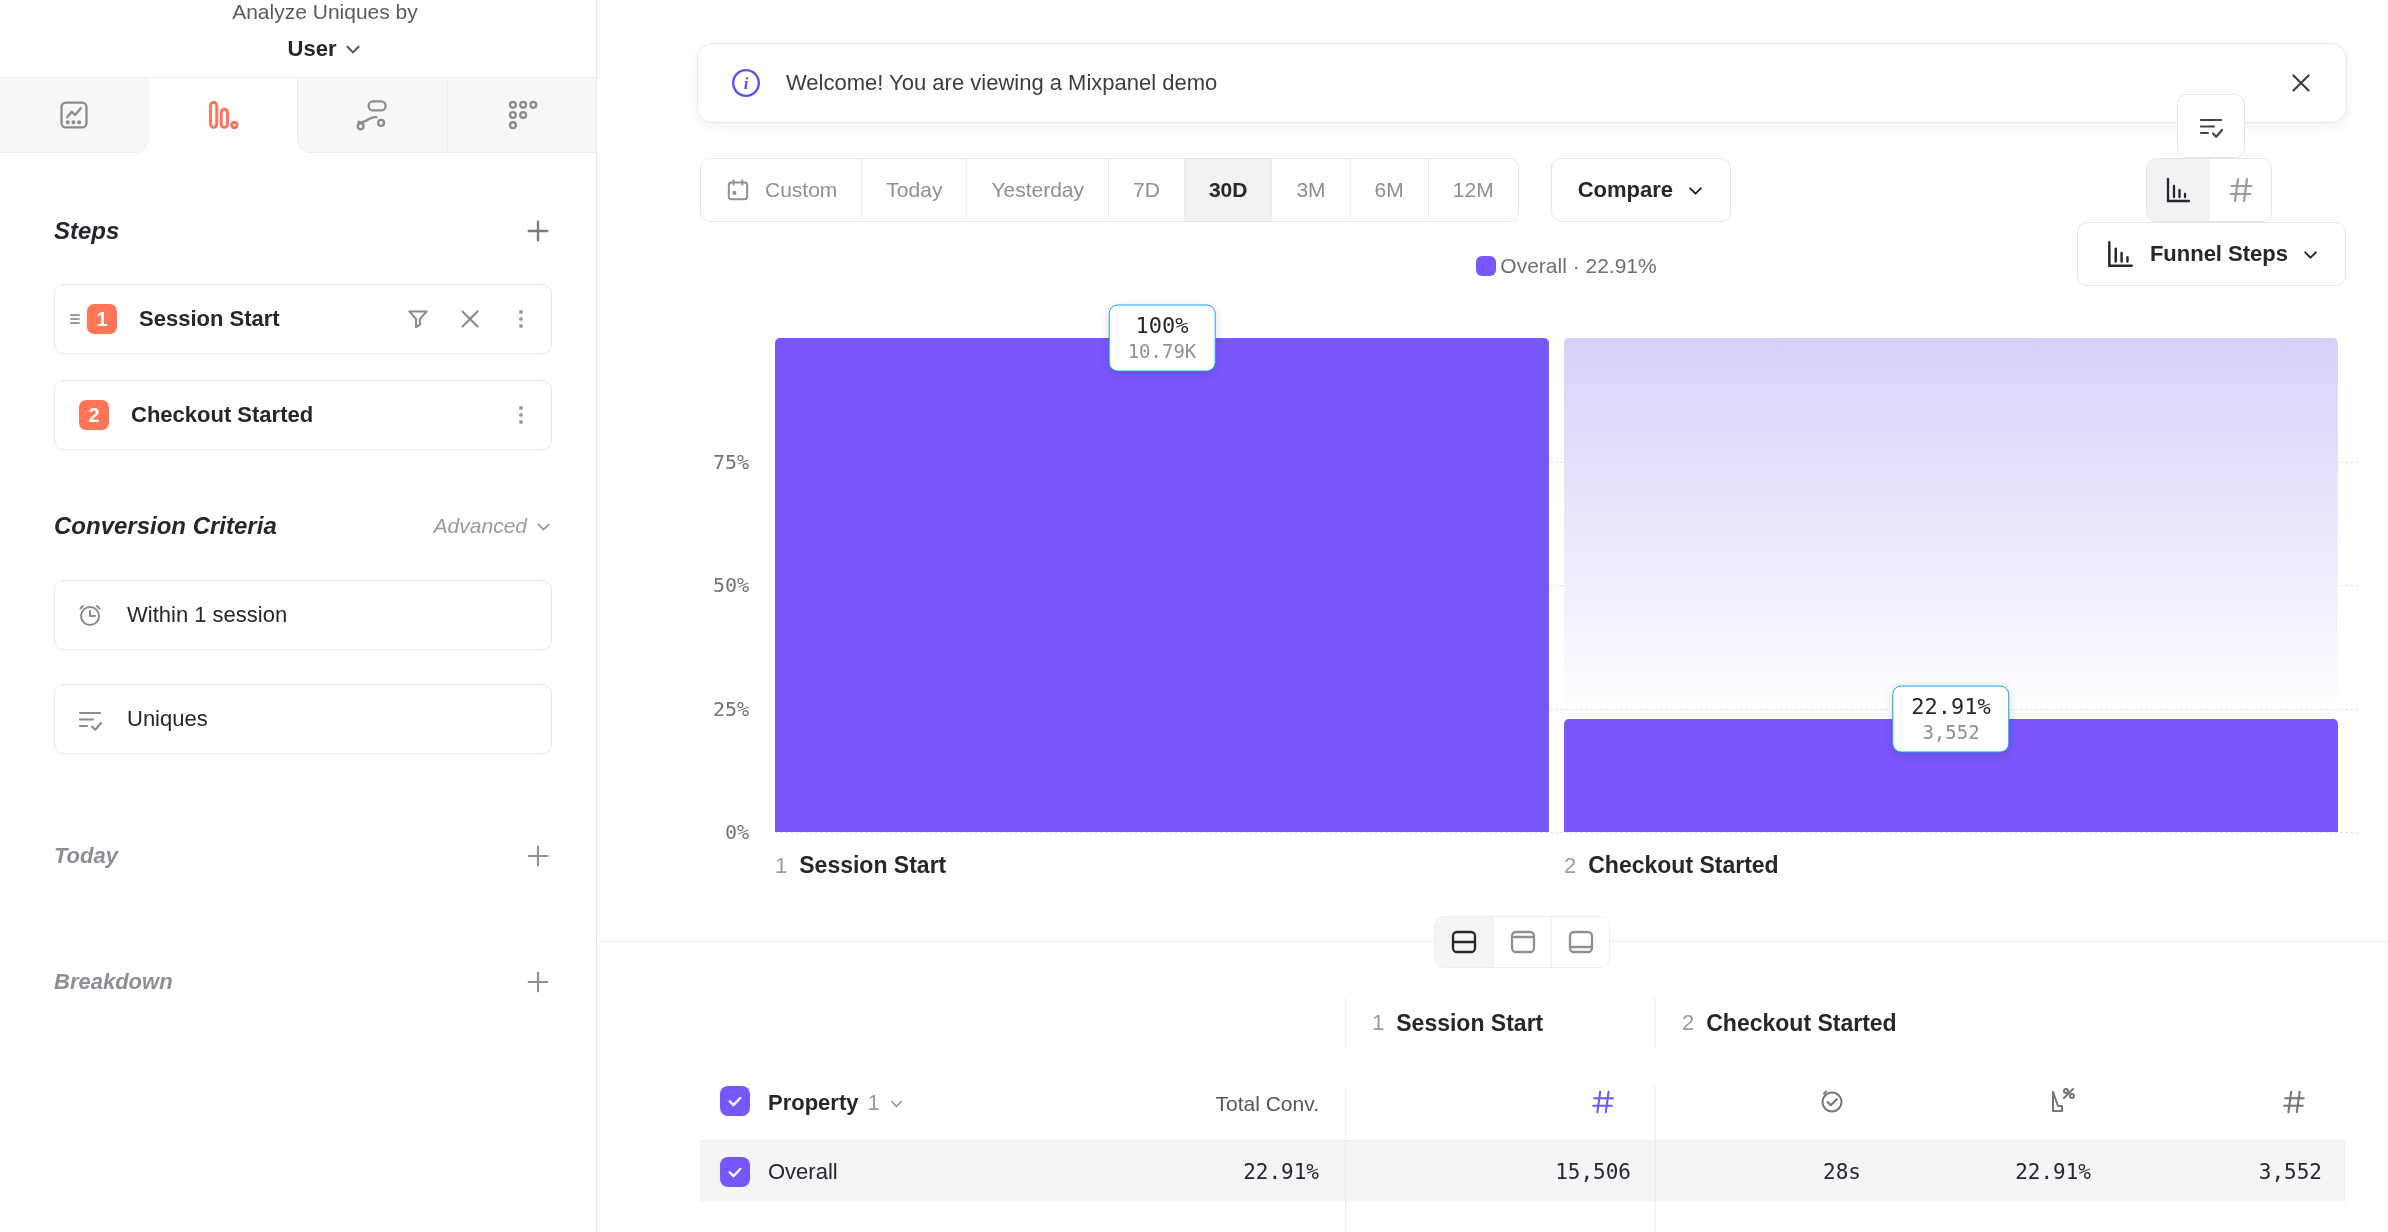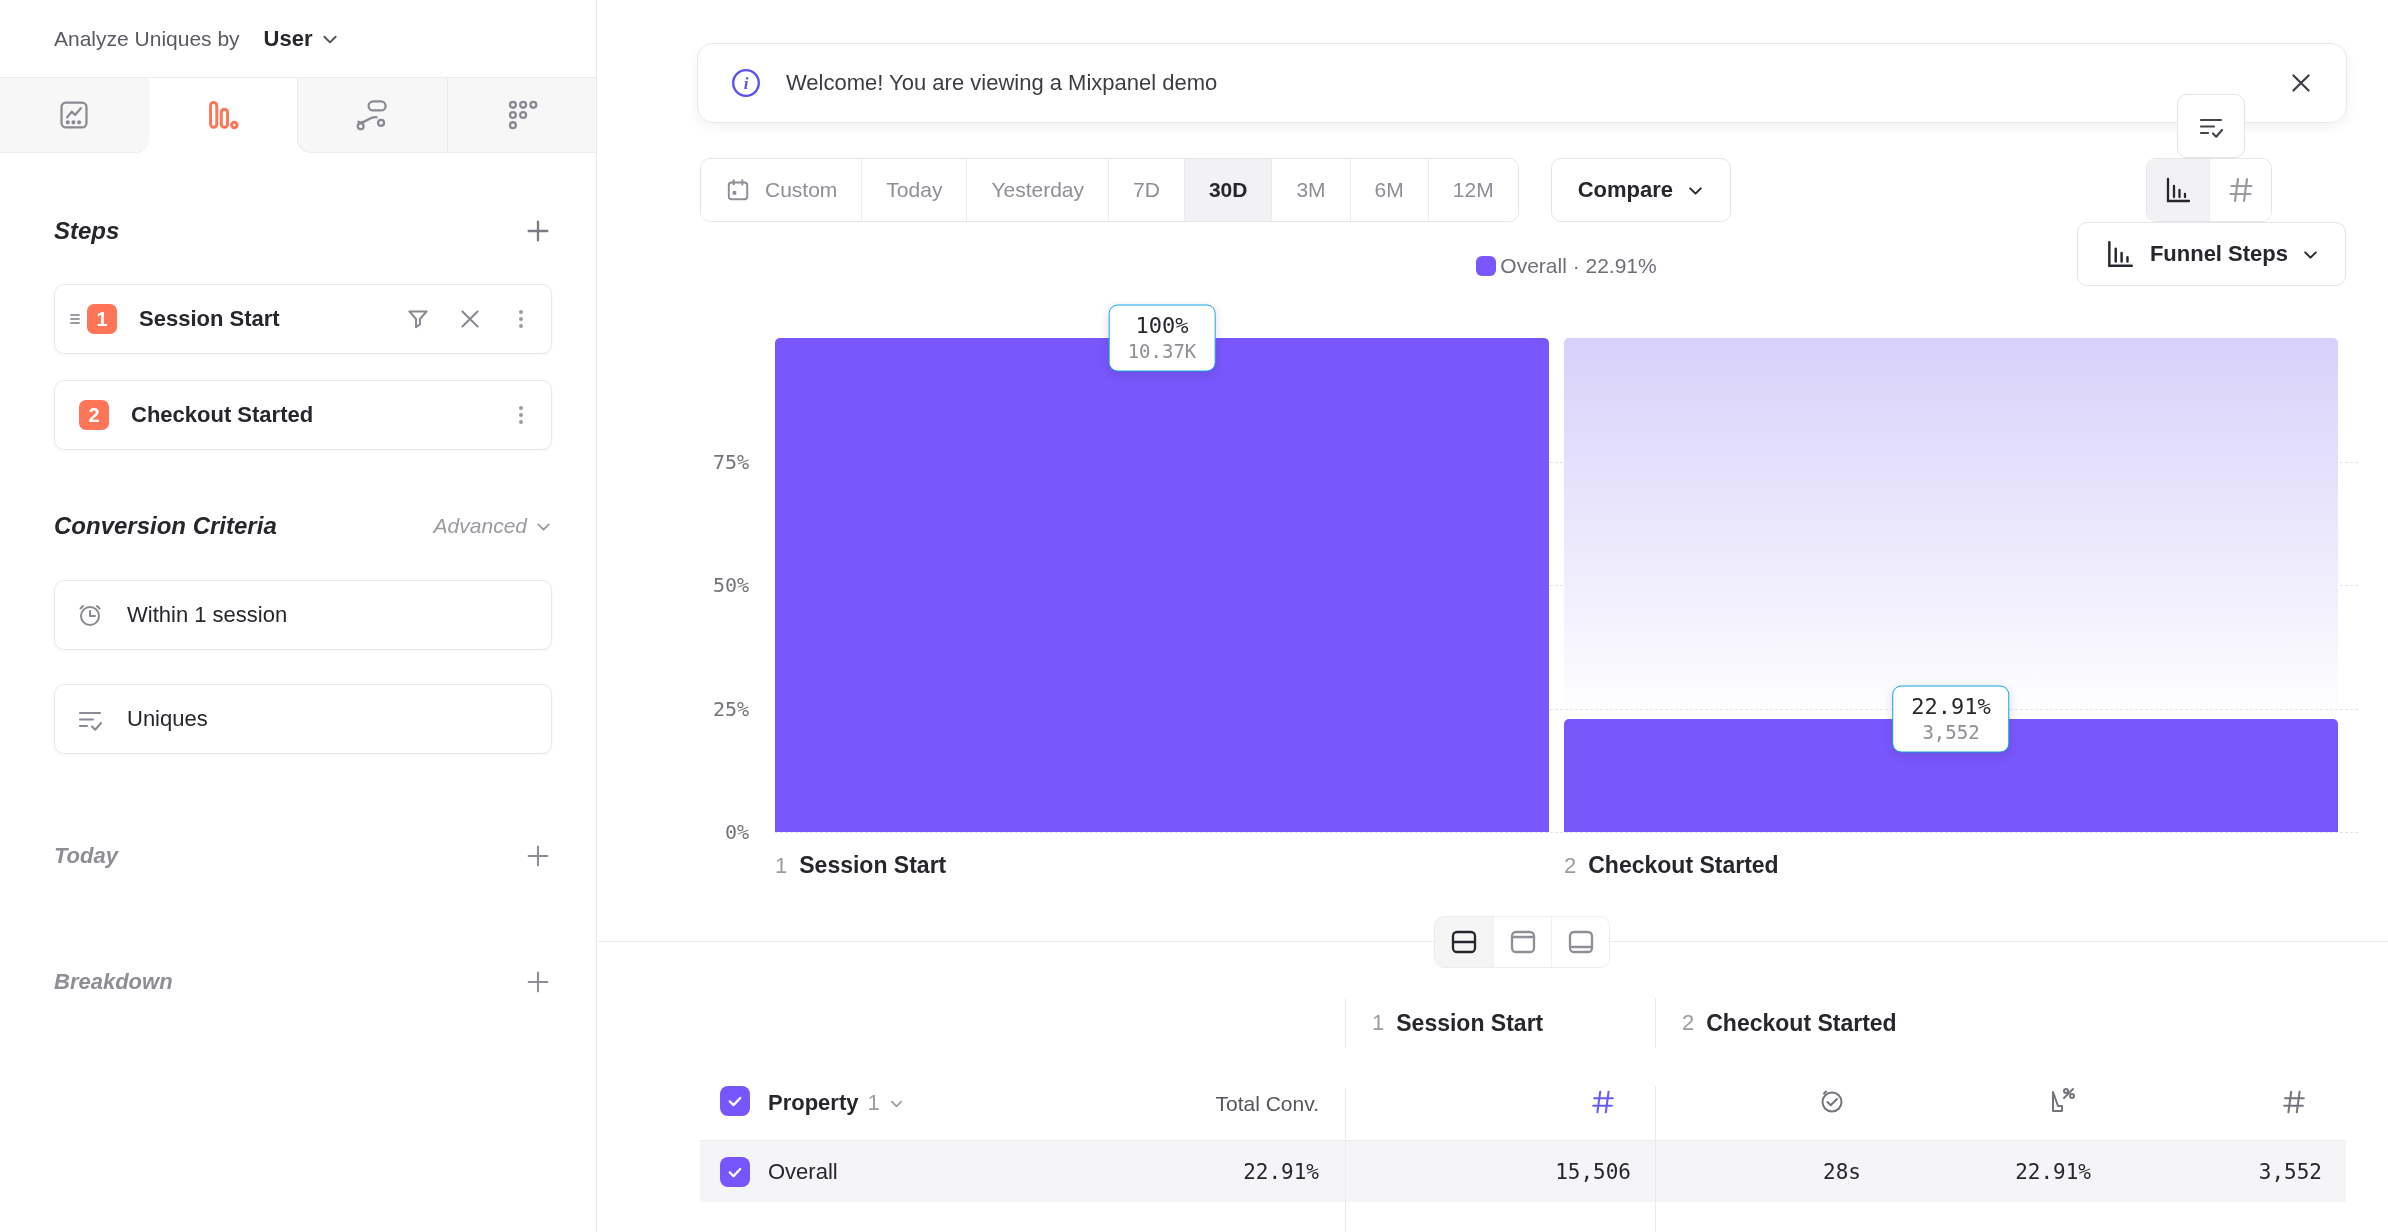--- a/index.html
+++ b/index.html
@@ -2,21 +2,21 @@
 <html><head>
 <meta charset="utf-8">
 <style>
   * { margin:0; padding:0; box-sizing:border-box; }
   body { background:#fff; font-family:"Liberation Sans", sans-serif; }
   .mono { font-family:"DejaVu Sans Mono", monospace; }
   .app { position:relative; width:2388px; height:1232px; background:#fff; overflow:hidden; color:#2c2c33; }
 
   
   .sidebar { position:absolute; left:0; top:0; width:597px; height:1232px; background:#fff; border-right:1px solid #e8e8ec; }
-  .sb-header { height:77px; display:flex; align-items:center; padding-left:54px; gap:24px; }
+  .sb-header { height:77px; display:flex; align-items:center; padding-left:54px; gap:12px;flex-direction:column; }
   .sb-header .lead { font-size:21px; color:#5a5a63; }
   .sb-header .val { font-size:22px; font-weight:700; color:#26262c; display:flex; align-items:center; gap:8px; cursor:pointer; }
   .sb-tabs { display:flex; height:76px; border-top:1px solid #ececef; }
   .sb-tab { flex:1; display:flex; align-items:center; justify-content:center; background:#f7f7f8; border-bottom:1px solid #ececef; cursor:pointer; }
   .sb-tab + .sb-tab { border-left:1px solid #ececef; }
   .sb-tab.t1 { border-radius:0 0 14px 0; }
   .sb-tab.active { background:#fff; border-bottom:none; border-left:none; }
   .sb-tab.t3 { border-radius:0 0 0 14px; }
   .sb-body { padding:0 44px 0 54px; }
   .sec-row { display:flex; align-items:center; justify-content:space-between;font-style:italic; }
@@ -393,21 +393,21 @@
       <div class="gridline" style="top:100%;"></div>
       <div class="ytick mono" style="top:25%;">75%</div>
       <div class="ytick mono" style="top:50%;">50%</div>
       <div class="ytick mono" style="top:75%;">25%</div>
       <div class="ytick mono" style="top:100%;">0%</div>
 
       <div class="col c1">
         <div class="bar" style="height: 100%;"></div>
         <div class="bar-tip" style="bottom: 100%;">
           <div class="tip-main mono">100%</div>
-          <div class="tip-sub mono">10.37K</div>
+          <div class="tip-sub mono">10.79K</div>
         </div>
       </div>
       <div class="col c2">
         <div class="remainder" style="height: 77.09%;"></div>
         <div class="bar" style="height: 22.91%;"></div>
         <div class="bar-tip" style="bottom: 22.91%;">
           <div class="tip-main mono">22.91%</div>
           <div class="tip-sub mono">3,552</div>
         </div>
       </div>

